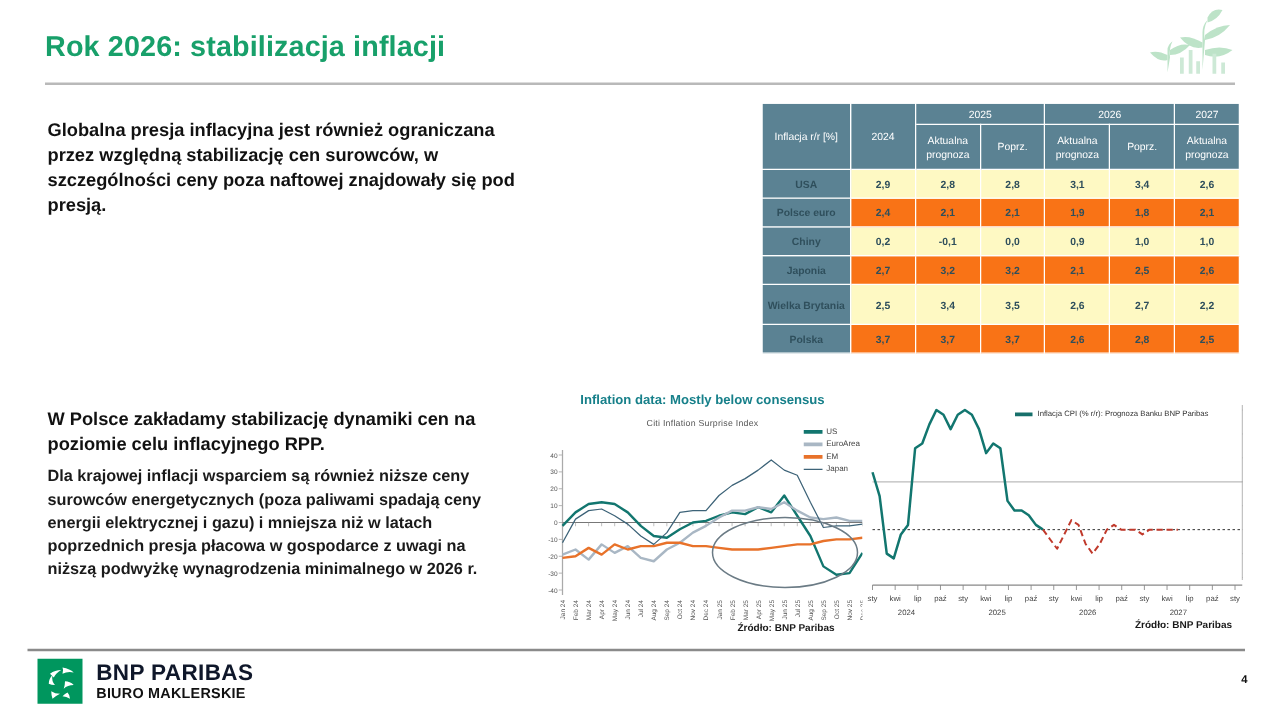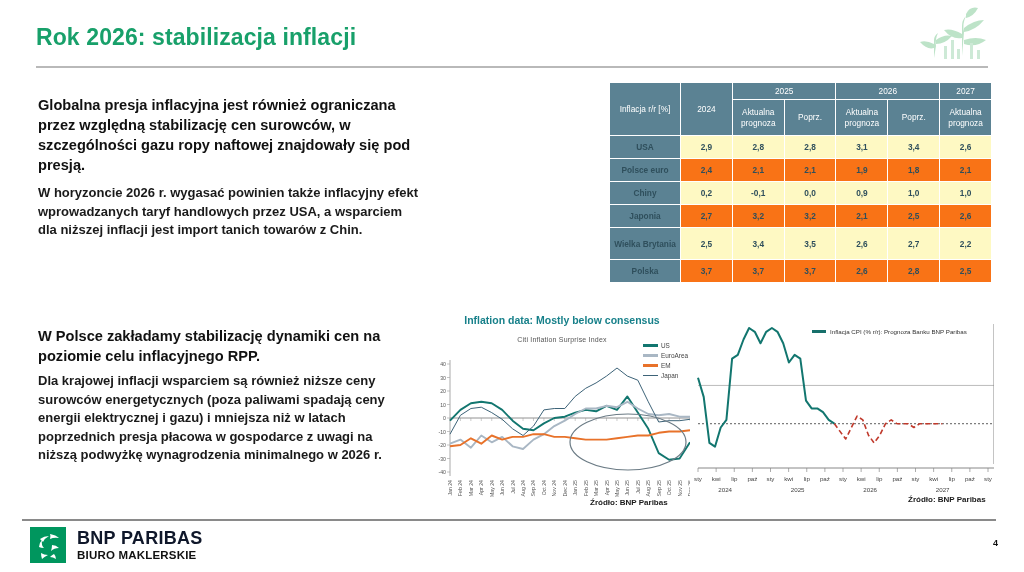--- a/index.html
+++ b/index.html
@@ -131,23 +131,21 @@
     </g>
     <g fill="#cde9d6">
       <rect x="44" y="40" width="3" height="13"></rect>
       <rect x="51" y="34" width="3" height="19"></rect>
       <rect x="57" y="43" width="3" height="10"></rect>
       <rect x="70" y="37" width="3" height="16"></rect>
       <rect x="77" y="44" width="3" height="9"></rect>
     </g>
   </svg>
 
-  <div class="lead1">Globalna presja inflacyjna jest również ograniczana przez względną stabilizację cen surowców, w szczególności gazu ropy naftowej znajdowały się pod presją.</div>
-  <div class="body1" style="white-space:pre-line">W horyzoncie 2026 r. wygasać powinien także inflacyjny efekt  wprowadzanych taryf handlowych przez USA, a wsparciem
-dla niższej inflacji jest import tanich towarów z Chin.</div>
+  <div class="lead1">Globalna presja inflacyjna jest również ograniczana przez względną stabilizację cen surowców, w szczególności ceny poza naftowej znajdowały się pod presją.</div>
   <div class="lead2">W Polsce zakładamy stabilizację dynamiki cen na poziomie celu inflacyjnego RPP.</div>
   <div class="body2">Dla krajowej inflacji wsparciem są również niższe ceny surowców energetycznych (poza paliwami spadają ceny energii elektrycznej i gazu) i mniejsza niż w latach poprzednich presja płacowa w gospodarce z uwagi na niższą podwyżkę wynagrodzenia minimalnego w 2026 r.</div>
 
   <div class="tbl-wrap">
     <table class="fcst">
       <thead>
         <tr>
           <th class="corner" rowspan="2">Inflacja r/r [%]</th>
           <th class="yr" rowspan="2">2024</th>
           <th class="yr" colspan="2">2025</th>

